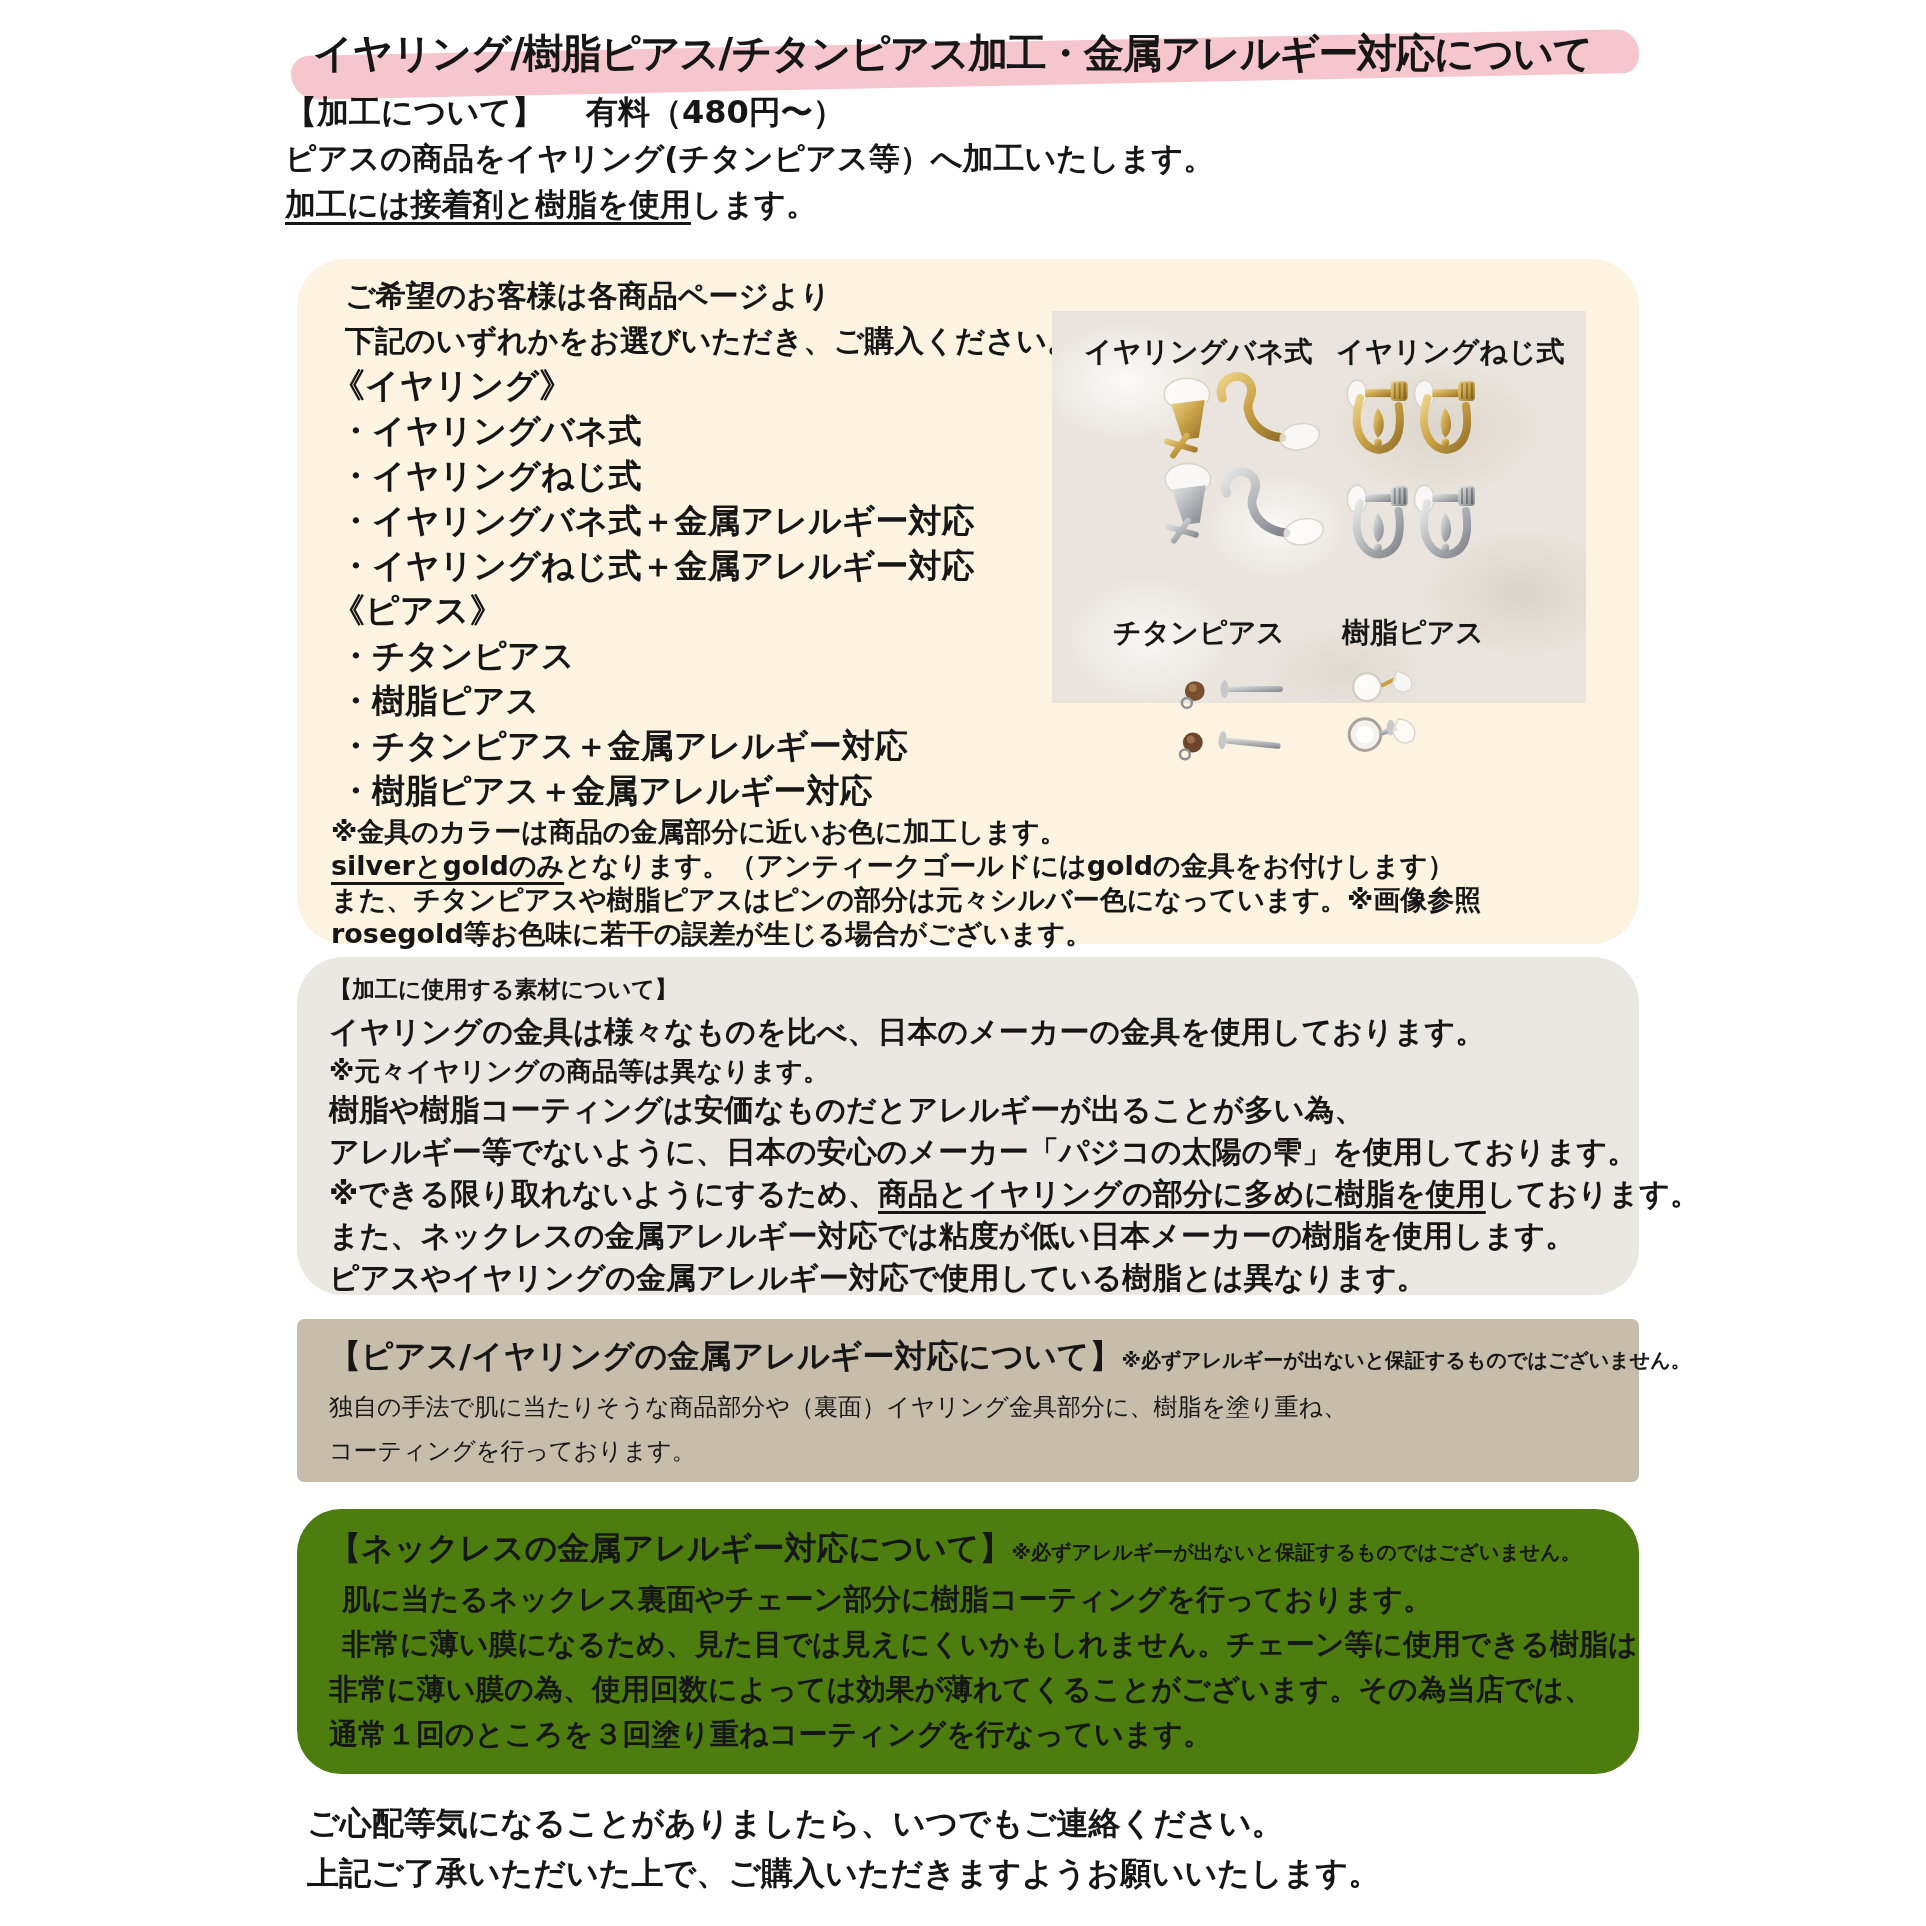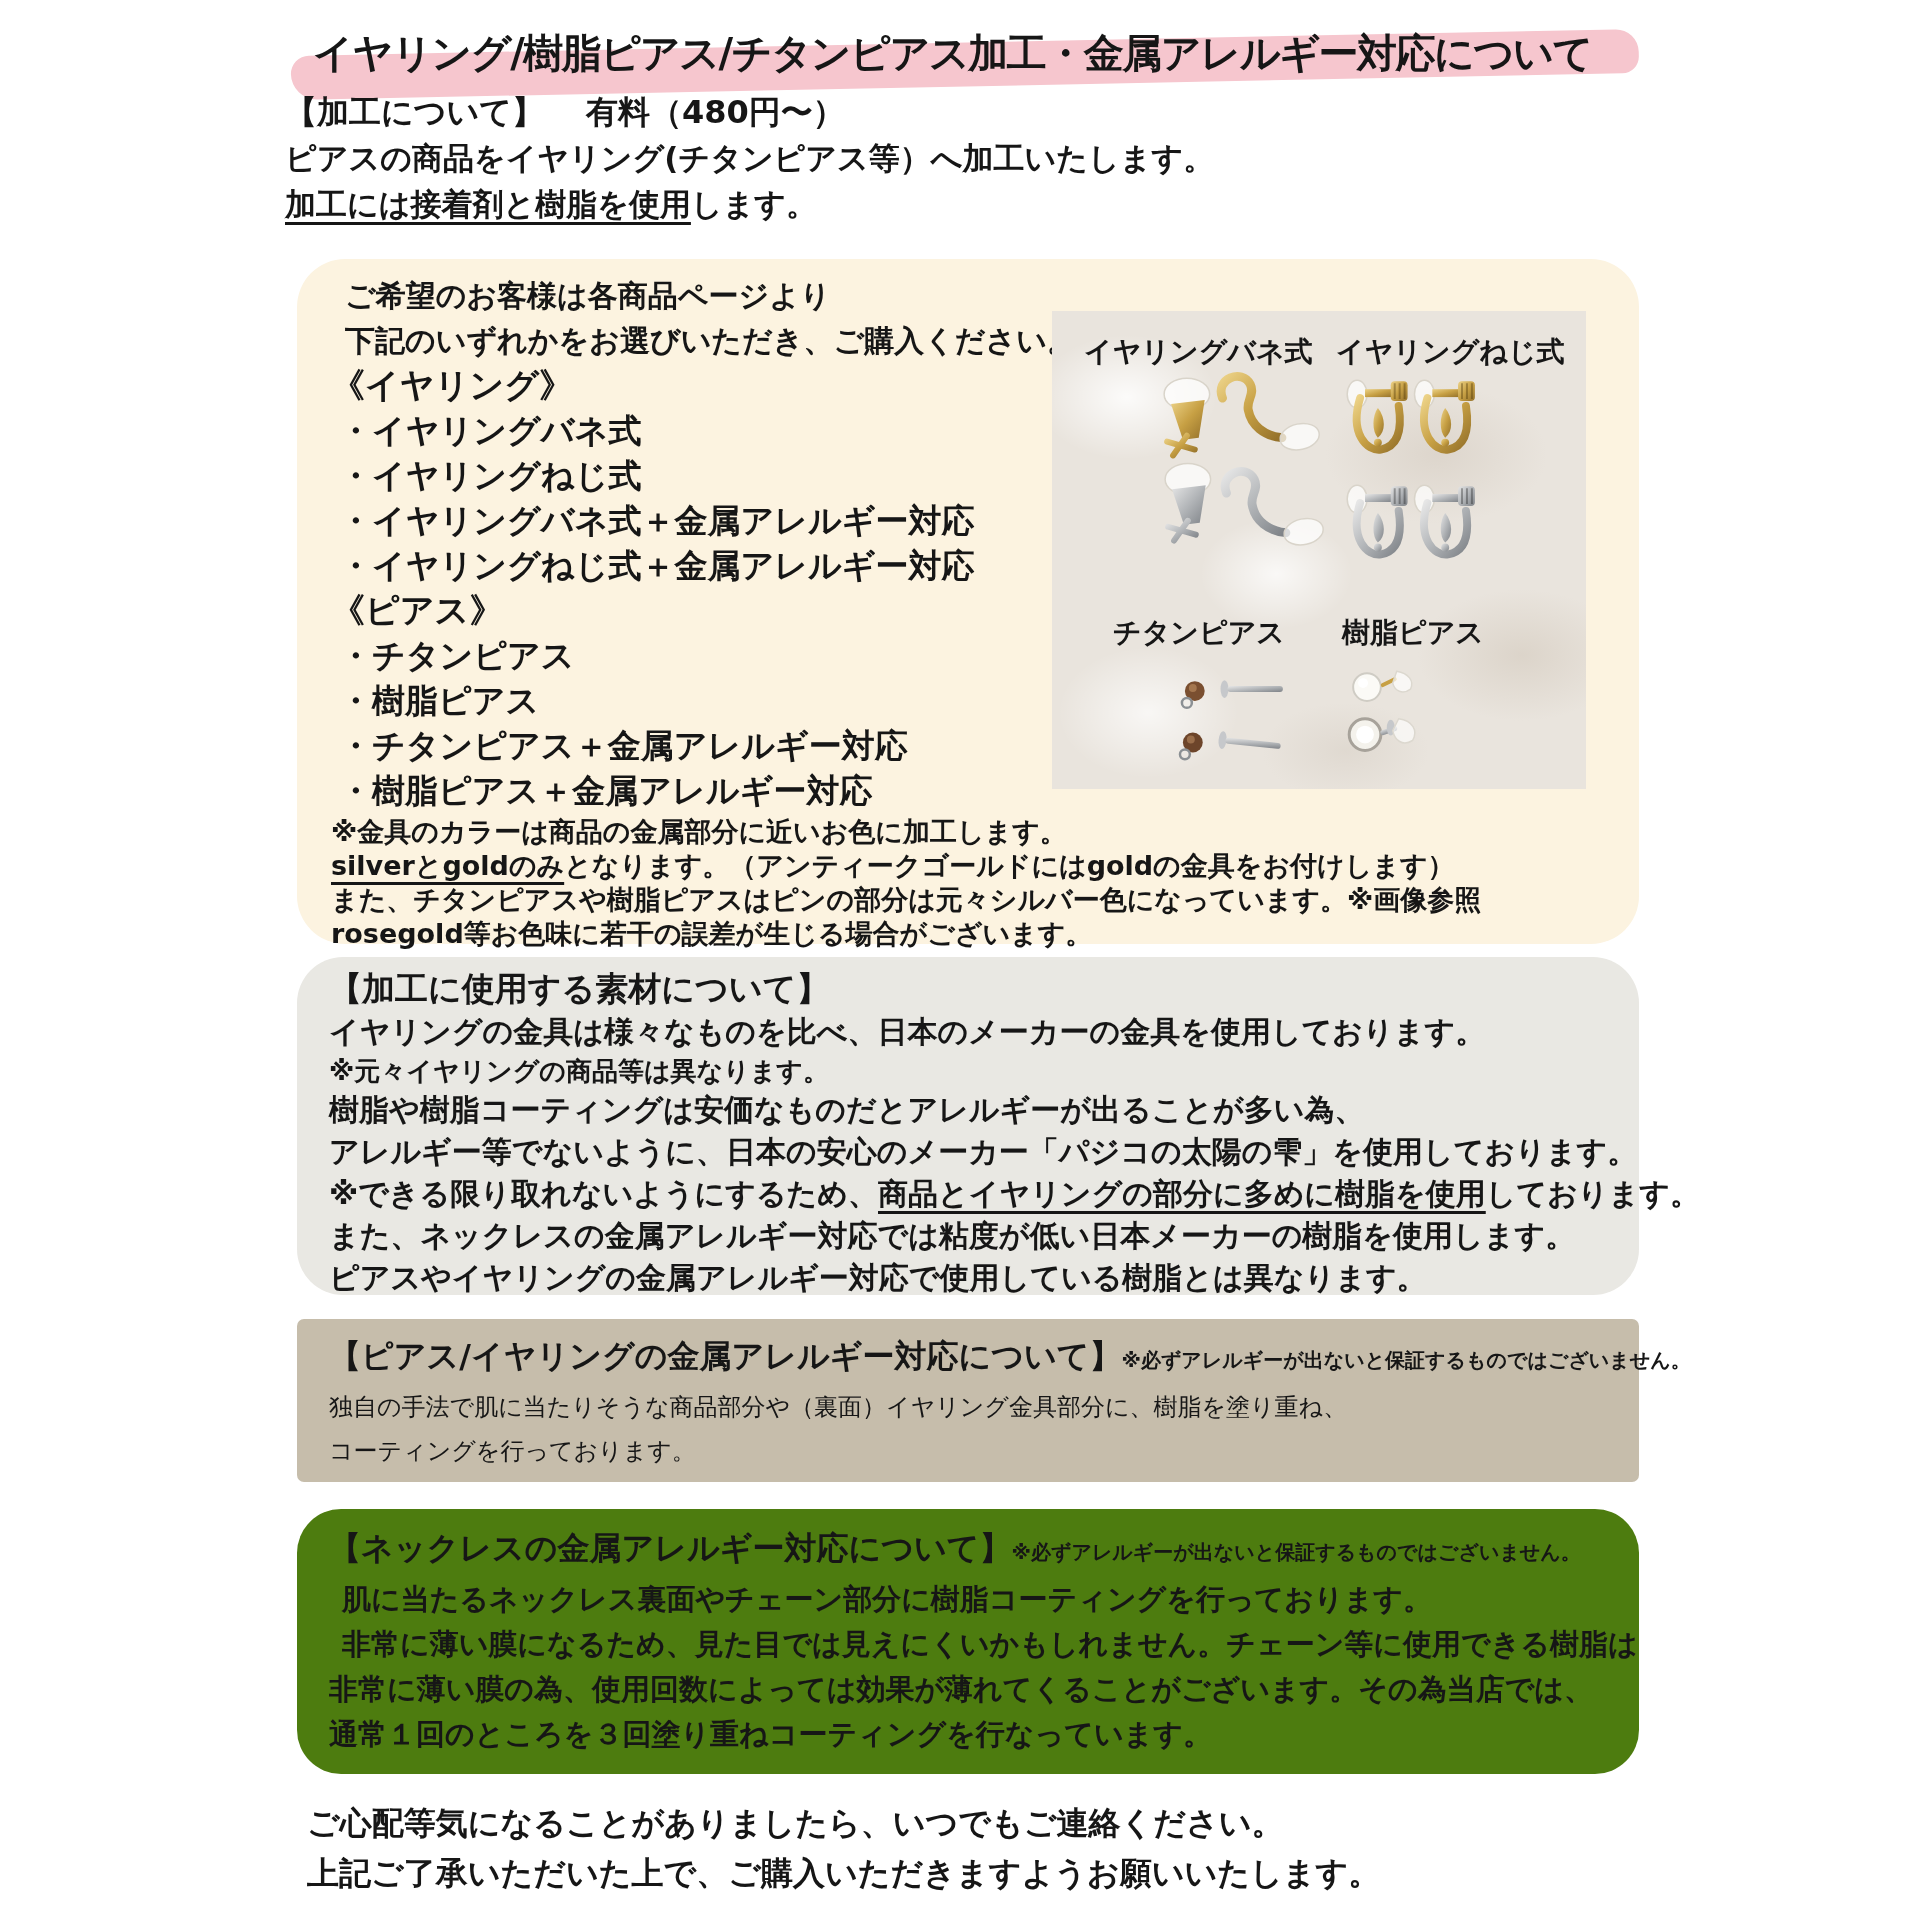--- a/index.html
+++ b/index.html
@@ -28,36 +28,36 @@
   .box-beige   { top:1509px; height:265px; border-radius:44px; padding:16px 32px; }
 
   .box-cream .lead  { font-size:30px; line-height:45px; font-weight:700; padding-left:14px; white-space:nowrap; }
   .box-cream .group { font-size:34px; line-height:45px; font-weight:900; white-space:nowrap; }
   .box-cream .li    { font-size:33px; line-height:45px; font-weight:800; padding-left:8px; white-space:nowrap; }
   .cream-notes { margin-top:2px; font-size:27px; line-height:34px; font-weight:600; }
   .cream-notes p { white-space:nowrap; }
   .cream-notes .nb { font-weight:800; }
 
   .box-gray p      { font-size:30px; line-height:42px; font-weight:700; white-space:nowrap; }
-  .box-gray .head  { font-size:33px; line-height:44px; font-weight:900; }
+  .box-gray .head  { font-size:23px; line-height:44px; font-weight:900; }
   .box-gray .small { font-size:26px; line-height:36px; font-weight:600; }
 
   .headline { line-height:46px; white-space:nowrap; }
   .h-main { font-size:32px; font-weight:900; }
   .h-note { font-size:20px; font-weight:800; }
   .box-tan  p.bodyln  { font-size:24px; line-height:44px; font-weight:400; white-space:nowrap; }
   .box-beige p.bodyln { font-size:29px; line-height:45px; font-weight:600; white-space:nowrap; }
   .ind { padding-left:13px; }
 
   
   .footer { position:absolute; left:307px; top:1798px; font-size:32px; line-height:50px; font-weight:700; }
   .footer p { white-space:nowrap; }
 
   
-  .photo { position:absolute; left:755px; top:52px; width:534px; height:478px;
+  .photo { position:absolute; left:755px; top:52px; width:534px; height:392px;
            background-color:#e9e4dd;
            background-image:
              radial-gradient(ellipse 129px 89px at 14% 18%, rgba(255,255,255,.85), transparent 70%),
              radial-gradient(ellipse 158px 99px at 72% 30%, rgba(213,204,193,.6), transparent 70%),
              radial-gradient(ellipse 109px 79px at 42% 55%, rgba(255,255,255,.75), transparent 70%),
              radial-gradient(ellipse 149px 94px at 88% 72%, rgba(209,199,186,.55), transparent 70%),
              radial-gradient(ellipse 129px 94px at 18% 84%, rgba(255,255,255,.7), transparent 70%),
              radial-gradient(ellipse 119px 69px at 55% 92%, rgba(214,206,196,.5), transparent 70%); }
   .plabel { position:absolute; font-size:28px; font-weight:900; text-align:center; white-space:nowrap; }
   .plabel.tl { left:32px;  top:22px;  width:213px; }

